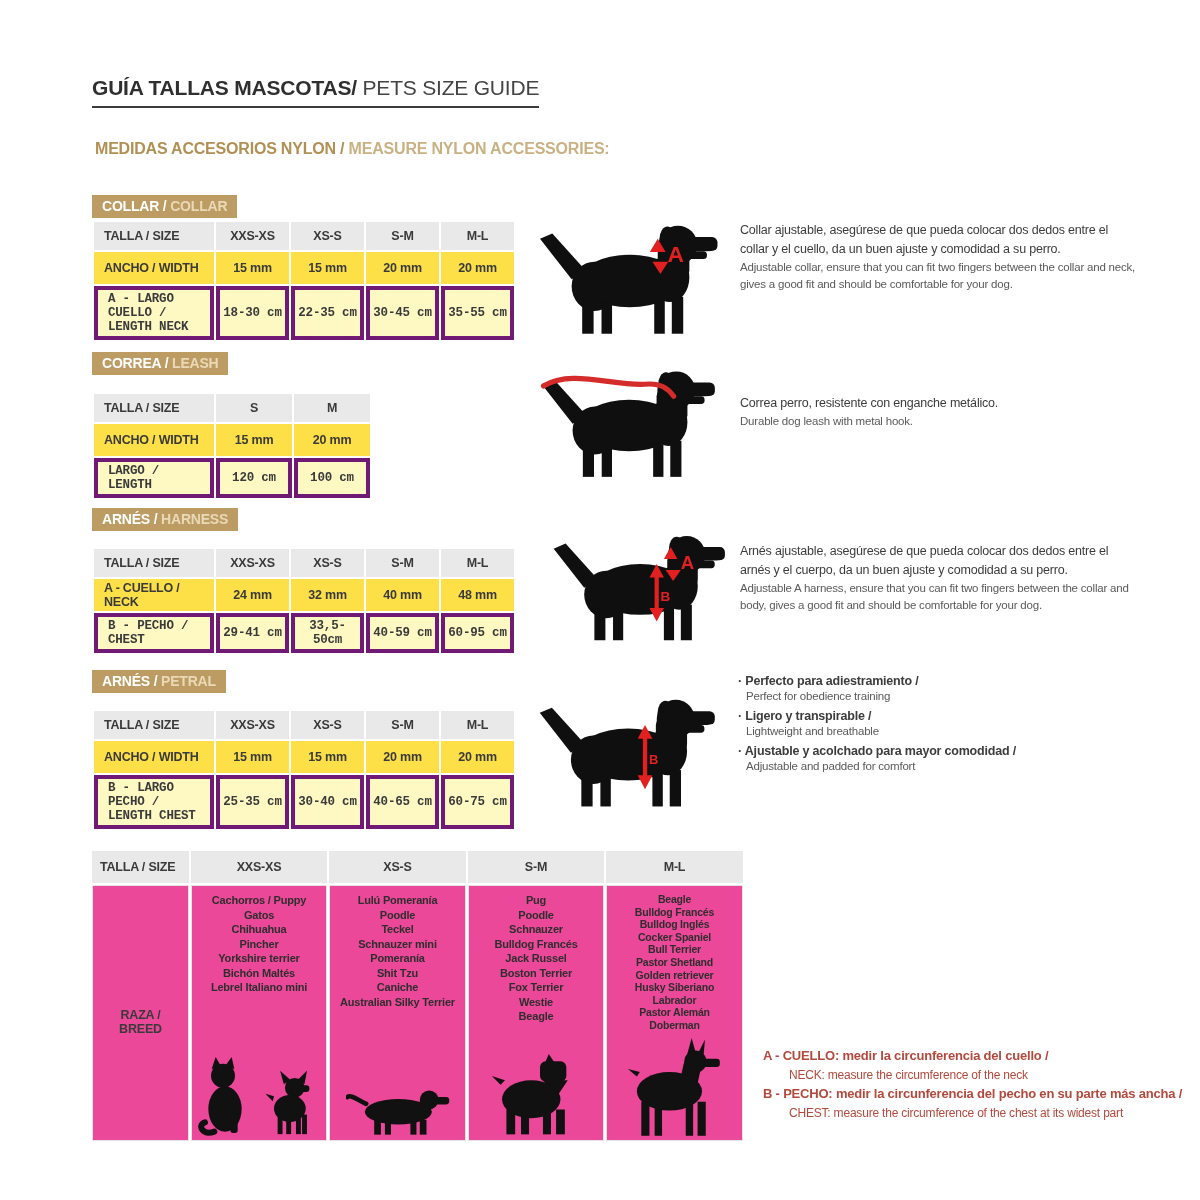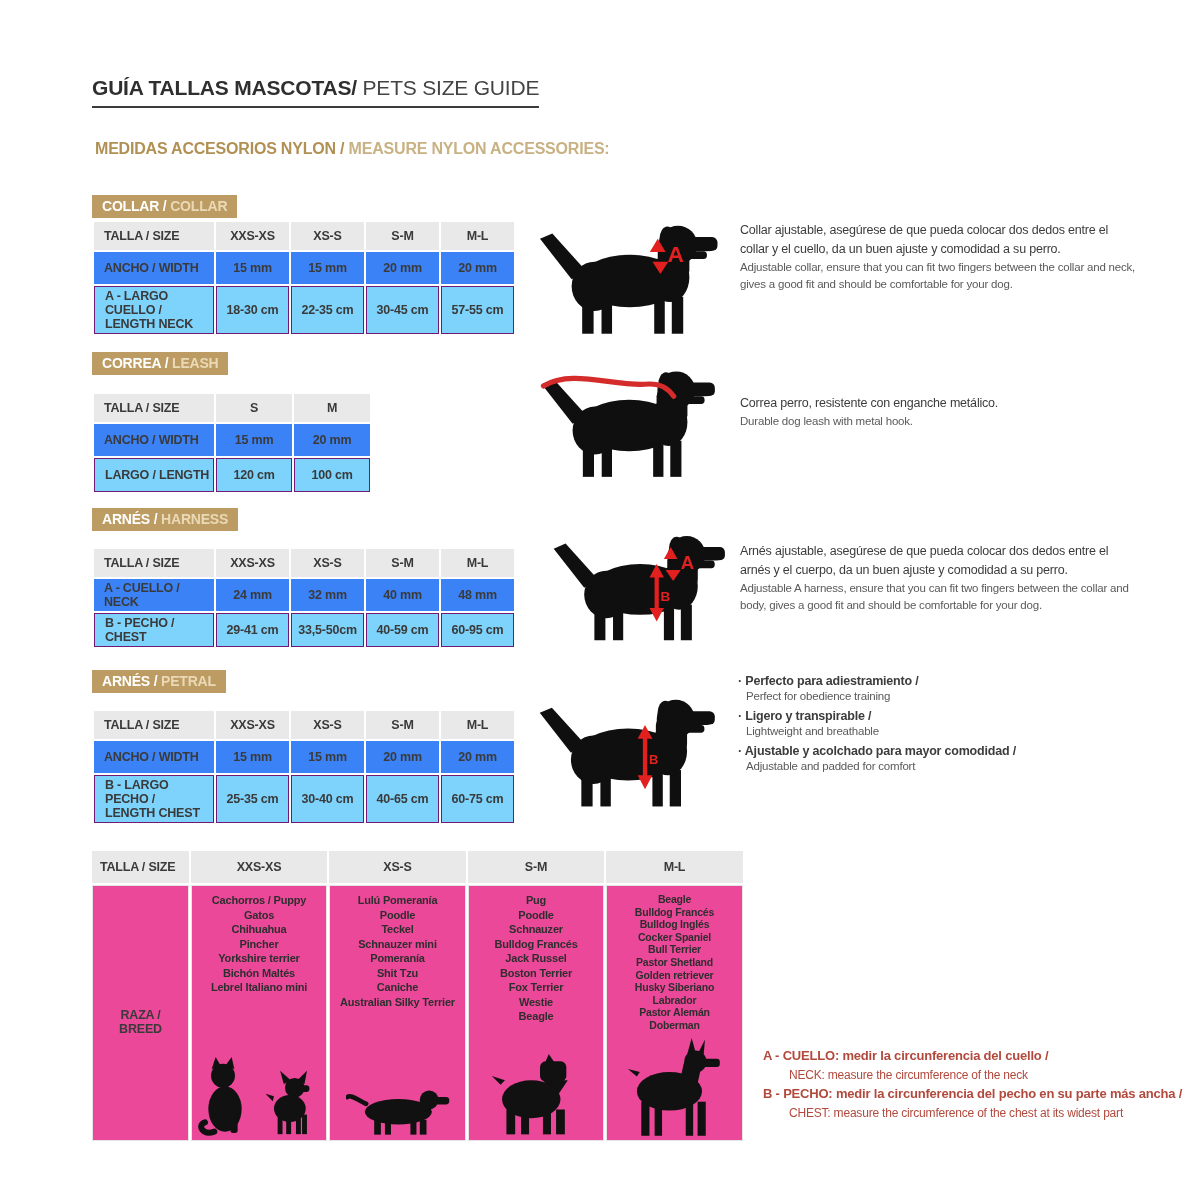--- a/index.html
+++ b/index.html
@@ -23,22 +23,22 @@
   
   .badge { background:#bd9c63; color:#ffffff; font-size:14px; font-weight:bold;
            padding:3px 10px 4px 10px; display:inline-block; }
   .badge .en { color:#ead9b6; }
 
   
   table.spec { border-collapse:separate; border-spacing:2px; position:absolute; table-layout:fixed; }
   table.spec td { text-align:center; font-size:12.5px; font-weight:bold; color:#3a3a3a; padding:2px 2px; }
   table.spec td.lbl { text-align:left; padding-left:10px; }
   table.spec tr.hrow td { background:#e9e9e9; height:24px; }
-  table.spec tr.mrow td { background:#3b82f6; height:28px; }
-  table.spec tr.wrow td { background:#7dd3fc; border:1px solid #701a75; height:28px; }
+  table.spec tr.mrow td { background:#fde047; height:28px; }
+  table.spec tr.wrow td { background:#fef9c3; border:4px solid #701a75; height:28px;font-family:Liberation Mono, monospace; }
   table.spec tr.wrow.tall td { height:42px; }
 
   
   .desc { width:400px; line-height:1.5; }
   .desc .es { font-weight:normal; font-size:12.5px; color:#3c3c3c; }
   .desc .en { font-size:11.5px; color:#5a5a5a; }
 
   
   .bullets { width:380px; }
   .bullet { margin-bottom:5px; }
@@ -127,21 +127,21 @@
     <td>15 mm</td>
     <td>20 mm</td>
     <td>20 mm</td>
   </tr>
   <tr class="wrow tall">
     <td class="lbl pre">A - LARGO CUELLO /
 LENGTH NECK</td>
     <td>18-30 cm</td>
     <td>22-35 cm</td>
     <td>30-45 cm</td>
-    <td>57-55 cm</td>
+    <td>35-55 cm</td>
   </tr>
 </tbody>
   </table>
 
 <svg class="abs" style="left:538px; top:216px;" width="185" height="123" viewBox="0 0 210 140">
   <use href="#dogbase"></use>
   <g fill="#e2201f">
     <polygon points="136,26 145,41 127,41"></polygon>
     <polygon points="139,66 130,52 148,52"></polygon>
     <text x="147" y="52" font-size="26" font-weight="bold" font-family="Liberation Sans, sans-serif">A</text>

